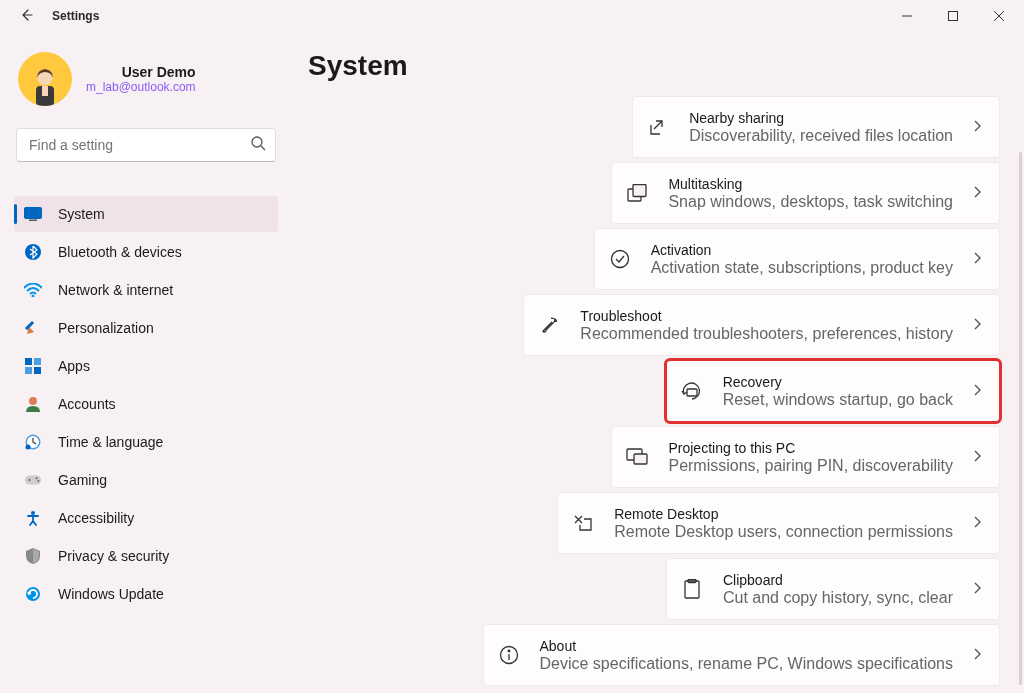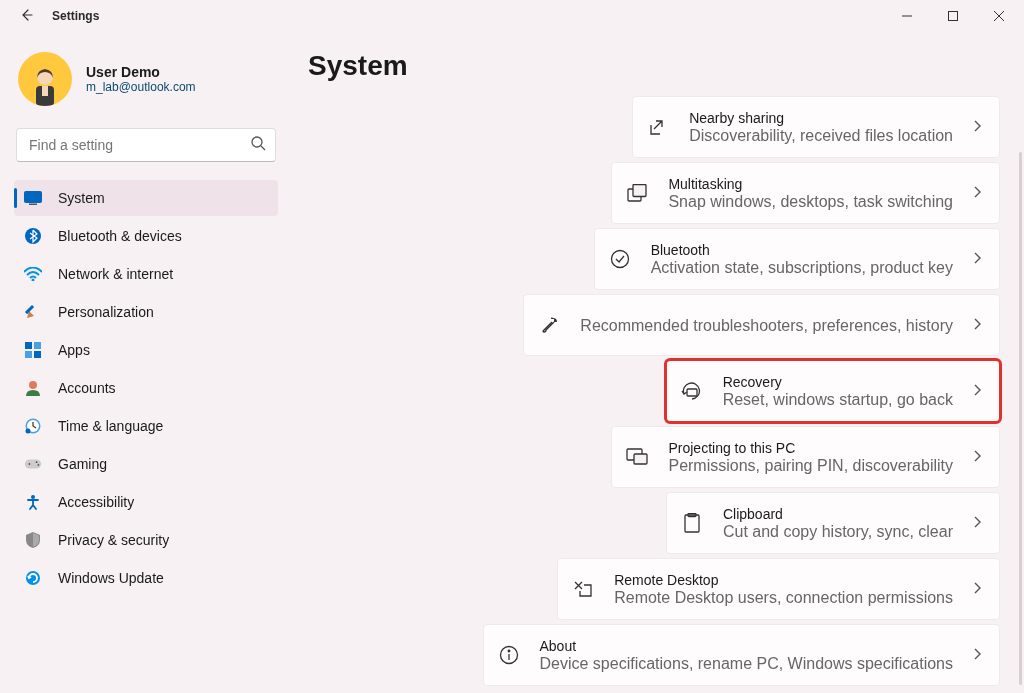--- a/index.html
+++ b/index.html
@@ -31,33 +31,34 @@
     width: 288px;
     padding: 14px 10px 0 14px;
     display: flex;
     flex-direction: column;
   }
   .profile {
     display: flex;
     align-items: center;
     gap: 14px;
     padding: 6px 4px 14px 4px;
+    text-align: right;
   }
   .avatar {
     width: 54px; height: 54px; border-radius: 50%;
     background: #ffc83d;
     display: flex; align-items: flex-end; justify-content: center;
     overflow: hidden;
   }
   .avatar svg { width: 44px; height: 44px; }
   .profile-name { font-weight: 600; font-size: 14px; }
-  .profile-email { font-size: 12px; color: #0c4a6e; }
+  .profile-email { font-size: 12px; color: #8b5cf6; }
   .search-wrap {
     position: relative;
-    margin: 8px 2px 18px 2px;
+    margin: 8px 2px 34px 2px;
   }
   .search-input {
     width: 100%;
     height: 34px;
     border: 1px solid #ddd;
     border-radius: 4px;
     padding: 0 36px 0 12px;
     background: #fff;
     font-size: 14px;
     outline: none;
@@ -325,35 +326,36 @@
               </svg></span>
           </div>
           <div class="card">
             <span class="card-icon">
               <svg width="20" height="20" viewBox="0 0 20 20" stroke="#333" fill="none" stroke-width="1.3">
                 <circle cx="10" cy="10" r="8.5"></circle>
                 <path d="M6 10 L9 13 L14 7"></path>
               </svg>
             </span>
             <div class="card-text">
-              <div class="card-title">Bluetooth</div>
+              <div class="card-title">Activation</div>
               <div class="card-sub">Activation state, subscriptions, product key</div>
             </div>
             <span class="chevron"><svg width="8" height="12" viewBox="0 0 8 12">
                 <path d="M2 1 L7 6 L2 11" stroke="#555" stroke-width="1.4" fill="none"></path>
               </svg></span>
           </div>
           <div class="card">
             <span class="card-icon">
               <svg width="20" height="20" viewBox="0 0 20 20" stroke="#333" fill="none" stroke-width="1.3">
                 <path d="M14 3 Q18 3 18 7 L15 7 L15 4 L12 4 Q12 1 14 3 Z" fill="#333" stroke="none"></path>
                 <path d="M13 7 L5 15 Q3 17 5 17 Q7 17 7 15 L15 7"></path>
               </svg>
             </span>
             <div class="card-text">
+              <div class="card-title">Troubleshoot</div>
               <div class="card-sub">Recommended troubleshooters, preferences, history</div>
             </div>
             <span class="chevron"><svg width="8" height="12" viewBox="0 0 8 12">
                 <path d="M2 1 L7 6 L2 11" stroke="#555" stroke-width="1.4" fill="none"></path>
               </svg></span>
           </div>
           <div class="card highlighted">
             <span class="card-icon">
               <svg width="22" height="18" viewBox="0 0 22 18" stroke="#333" fill="none" stroke-width="1.3">
                 <path d="M3 12 A8 8 0 1 1 11 17"></path>
@@ -379,43 +381,43 @@
             <div class="card-text">
               <div class="card-title">Projecting to this PC</div>
               <div class="card-sub">Permissions, pairing PIN, discoverability</div>
             </div>
             <span class="chevron"><svg width="8" height="12" viewBox="0 0 8 12">
                 <path d="M2 1 L7 6 L2 11" stroke="#555" stroke-width="1.4" fill="none"></path>
               </svg></span>
           </div>
           <div class="card">
             <span class="card-icon">
+              <svg width="20" height="18" viewBox="0 0 20 18" stroke="#333" fill="none" stroke-width="1.3">
+                <path d="M2 9 L9 2 M2 2 L9 9"></path>
+                <path d="M11 5 L18 5 L18 16 L7 16 L7 11"></path>
+              </svg>
+            </span>
+            <div class="card-text">
+              <div class="card-title">Remote Desktop</div>
+              <div class="card-sub">Remote Desktop users, connection permissions</div>
+            </div>
+            <span class="chevron"><svg width="8" height="12" viewBox="0 0 8 12">
+                <path d="M2 1 L7 6 L2 11" stroke="#555" stroke-width="1.4" fill="none"></path>
+              </svg></span>
+          </div>
+          <div class="card">
+            <span class="card-icon">
               <svg width="16" height="20" viewBox="0 0 16 20" stroke="#333" fill="none" stroke-width="1.3">
                 <rect x="1" y="2" width="14" height="17" rx="1"></rect>
                 <rect x="4" y="0.5" width="8" height="3" rx="1"></rect>
               </svg>
             </span>
             <div class="card-text">
               <div class="card-title">Clipboard</div>
               <div class="card-sub">Cut and copy history, sync, clear</div>
-            </div>
-            <span class="chevron"><svg width="8" height="12" viewBox="0 0 8 12">
-                <path d="M2 1 L7 6 L2 11" stroke="#555" stroke-width="1.4" fill="none"></path>
-              </svg></span>
-          </div>
-          <div class="card">
-            <span class="card-icon">
-              <svg width="20" height="18" viewBox="0 0 20 18" stroke="#333" fill="none" stroke-width="1.3">
-                <path d="M2 9 L9 2 M2 2 L9 9"></path>
-                <path d="M11 5 L18 5 L18 16 L7 16 L7 11"></path>
-              </svg>
-            </span>
-            <div class="card-text">
-              <div class="card-title">Remote Desktop</div>
-              <div class="card-sub">Remote Desktop users, connection permissions</div>
             </div>
             <span class="chevron"><svg width="8" height="12" viewBox="0 0 8 12">
                 <path d="M2 1 L7 6 L2 11" stroke="#555" stroke-width="1.4" fill="none"></path>
               </svg></span>
           </div>
           <div class="card">
             <span class="card-icon">
               <svg width="20" height="20" viewBox="0 0 20 20" stroke="#333" fill="none" stroke-width="1.3">
                 <circle cx="10" cy="10" r="8.5"></circle>
                 <circle cx="10" cy="6" r="0.8" fill="#333"></circle>

